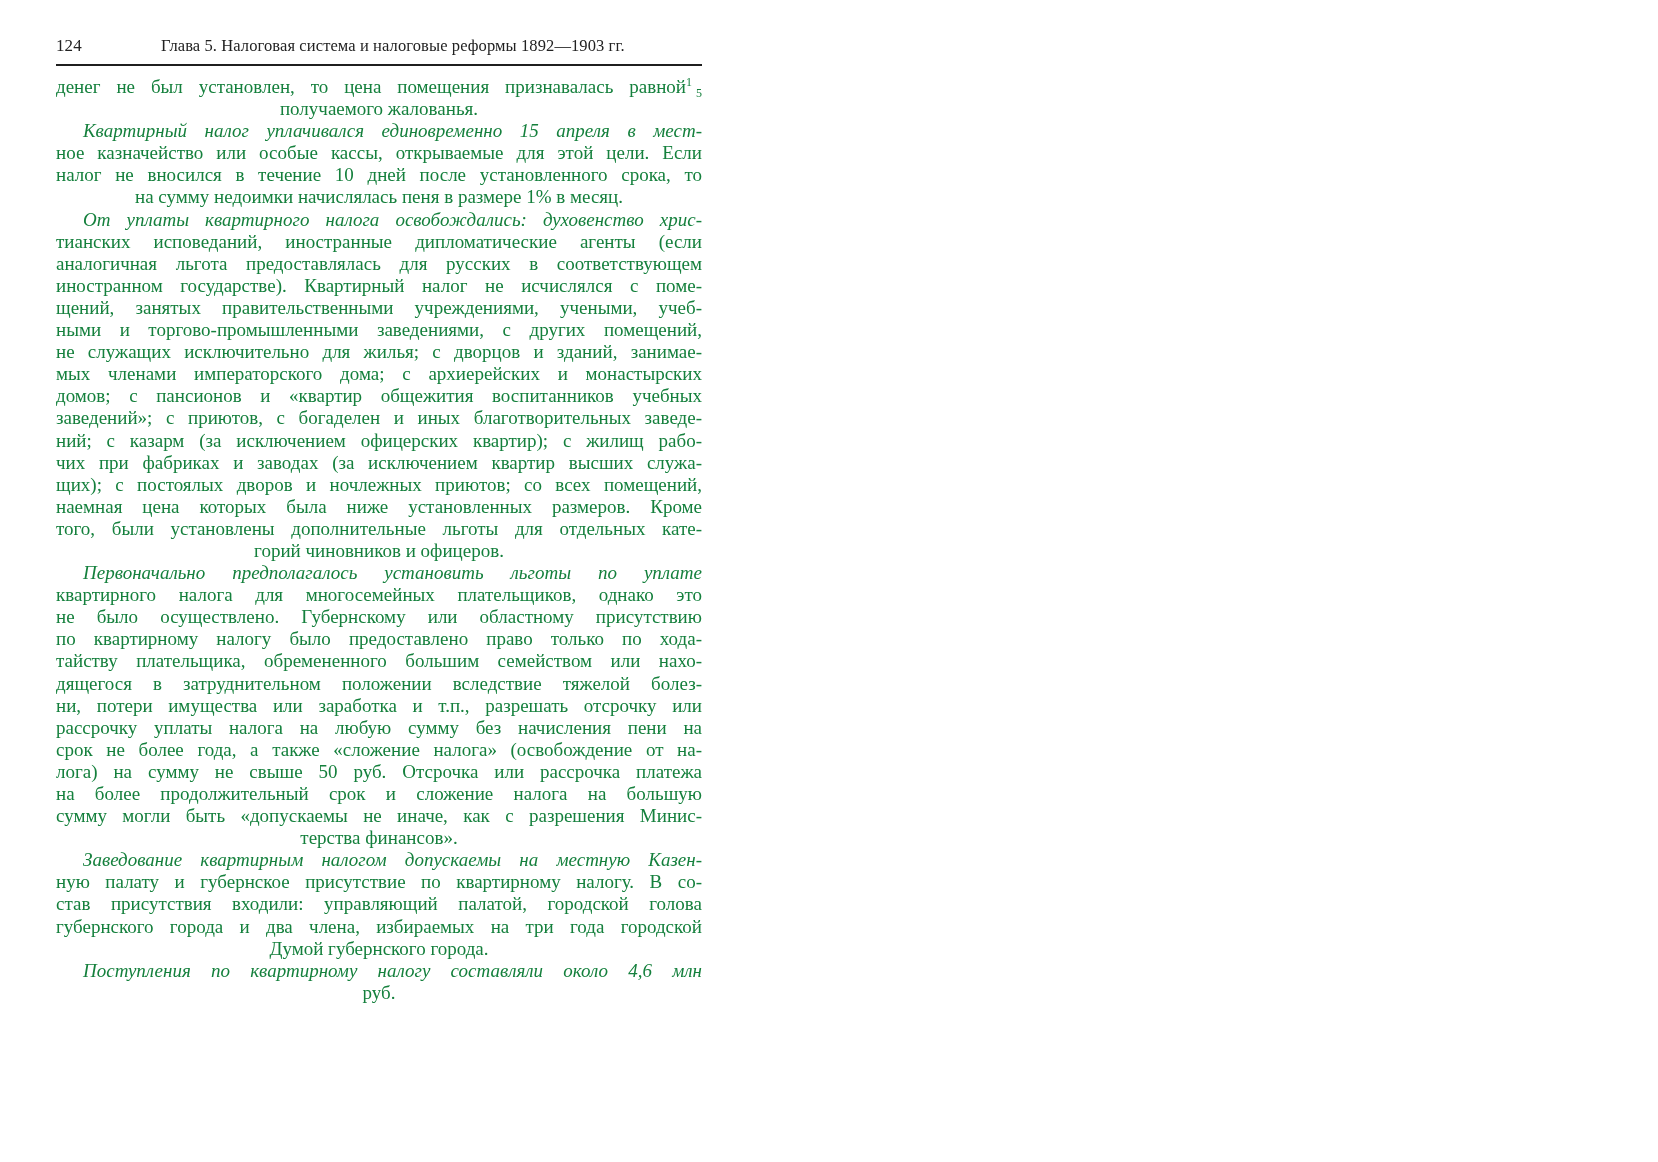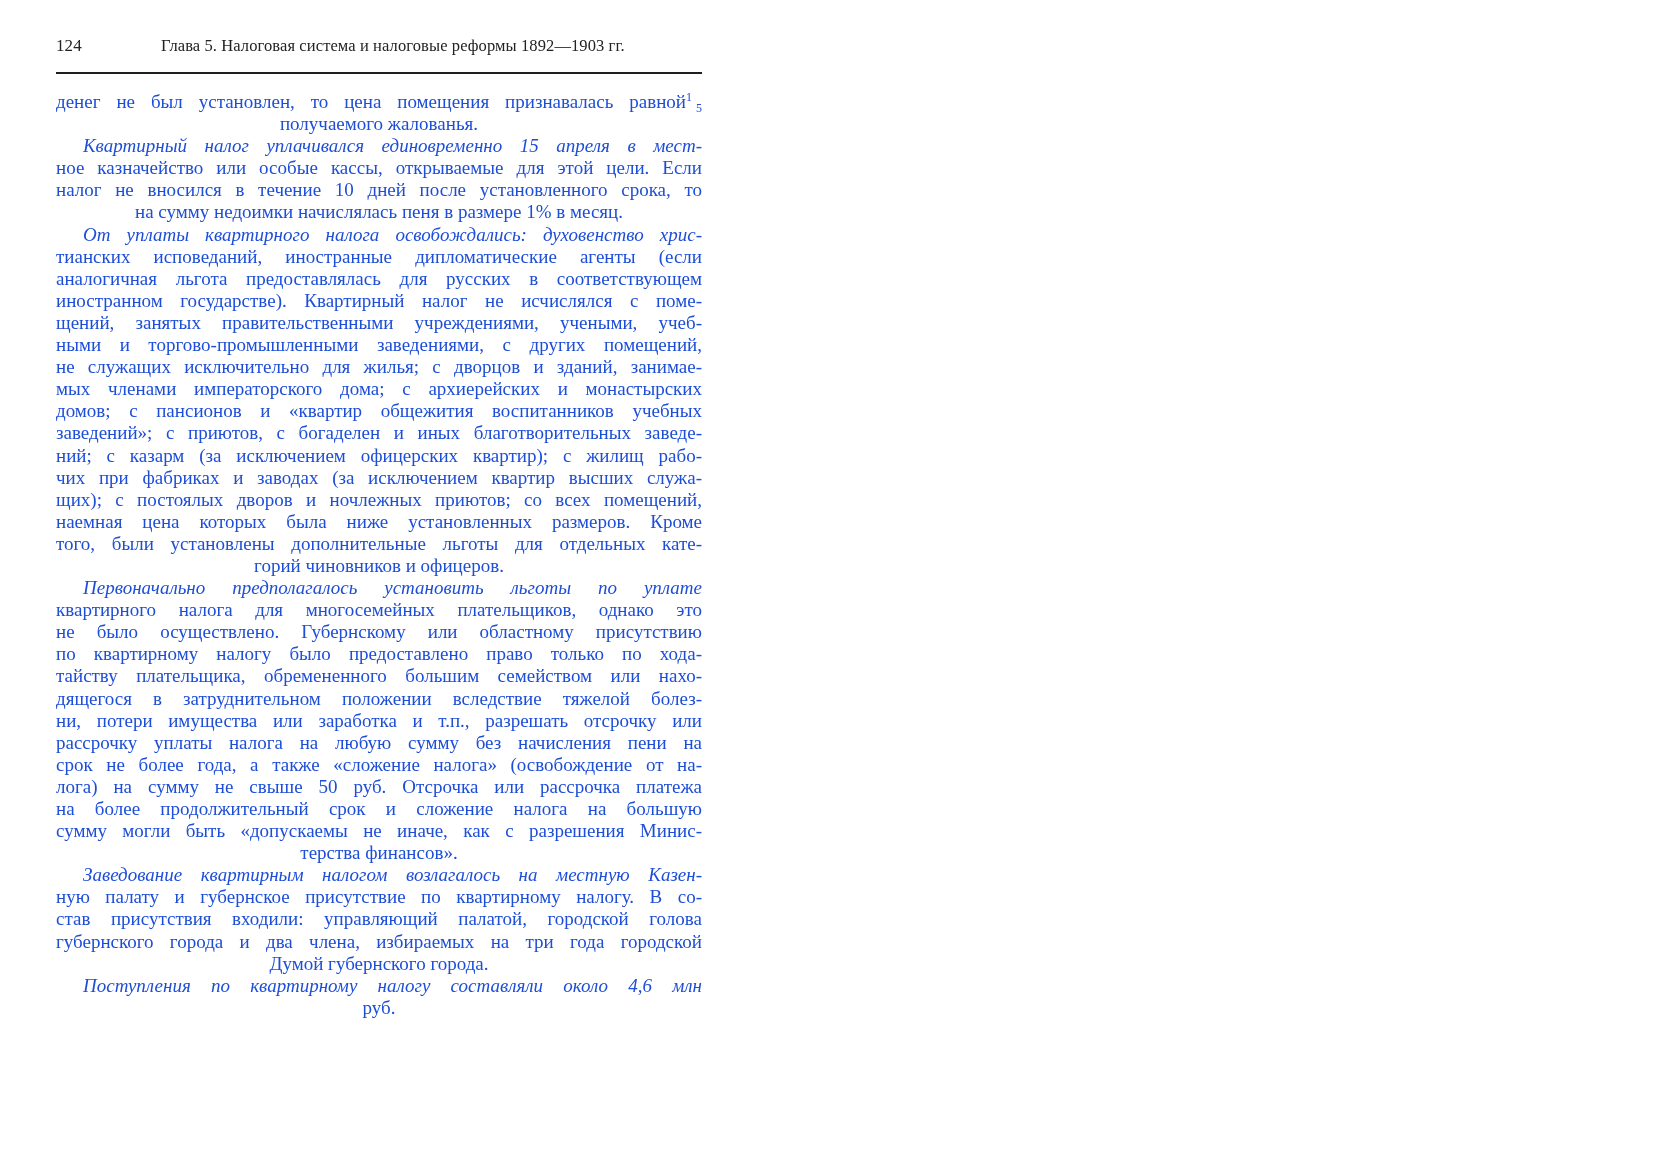--- a/index.html
+++ b/index.html
@@ -20,42 +20,42 @@
     top: 36px;
     width: 646px;
     color: #1c1c1c;
     font-family: "Liberation Serif", "DejaVu Serif", serif;
   }
   .page-header {
     display: flex;
     align-items: baseline;
     font-size: 16.5px;
     line-height: 20px;
-    padding-bottom: 16px;
+    padding-bottom: 8px;
     letter-spacing: 0.1px;
     color: #222222;
   }
   .page-num {
     flex: none;
     width: 79px;
     font-size: 17px;
   }
   .running-head {
     flex: none;
     margin-left: 26px;
   }
   .header-rule {
     height: 0;
     border-bottom: 2.4px solid #1f1f1f;
   }
   .body-text {
-    margin-top: 17px;
+    margin-top: 10px;
     font-size: 19px;
     line-height: 22.1px;
-    color: #1d4ed8;
+    color: #15803d;
   }
   .line {
     height: 22.1px;
     text-align: center;
     white-space: normal;
   }
   .line.j {
     text-align: justify;
     text-align-last: justify;
   }
@@ -118,21 +118,21 @@
         <div class="line j"><span>по квартирному налогу было предоставлено право только по хода-</span></div>
         <div class="line j"><span>тайству плательщика, обремененного большим семейством или нахо-</span></div>
         <div class="line j"><span>дящегося в затруднительном положении вследствие тяжелой болез-</span></div>
         <div class="line j"><span>ни, потери имущества или заработка и т.п., разрешать отсрочку или</span></div>
         <div class="line j"><span>рассрочку уплаты налога на любую сумму без начисления пени на</span></div>
         <div class="line j"><span>срок не более года, а также «сложение налога» (освобождение от на-</span></div>
         <div class="line j"><span>лога) на сумму не свыше 50 руб. Отсрочка или рассрочка платежа</span></div>
         <div class="line j"><span>на более продолжительный срок и сложение налога на большую</span></div>
         <div class="line j"><span>сумму могли быть «допускаемы не иначе, как с разрешения Минис-</span></div>
         <div class="line"><span>терства финансов».</span></div>
-        <div class="line j ind"><span>Заведование квартирным налогом возлагалось на местную Казен-</span></div>
+        <div class="line j ind"><span>Заведование квартирным налогом допускаемы на местную Казен-</span></div>
         <div class="line j"><span>ную палату и губернское присутствие по квартирному налогу. В со-</span></div>
         <div class="line j"><span>став присутствия входили: управляющий палатой, городской голова</span></div>
         <div class="line j"><span>губернского города и два члена, избираемых на три года городской</span></div>
         <div class="line"><span>Думой губернского города.</span></div>
         <div class="line j ind"><span>Поступления по квартирному налогу составляли около 4,6 млн</span></div>
         <div class="line"><span>руб.</span></div>
       </div>
 
   </div>
 </div>

